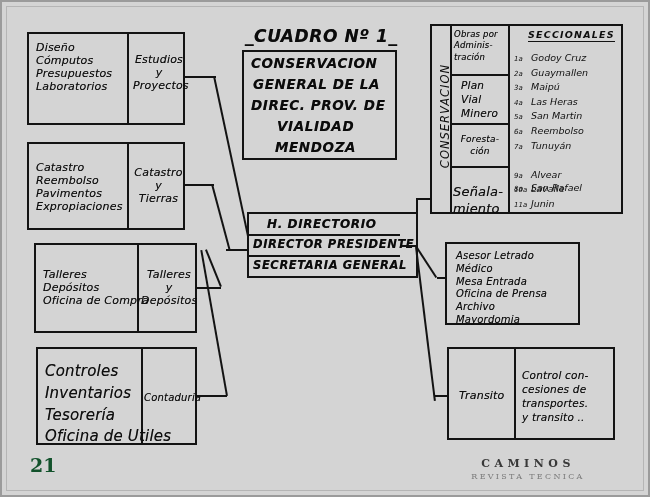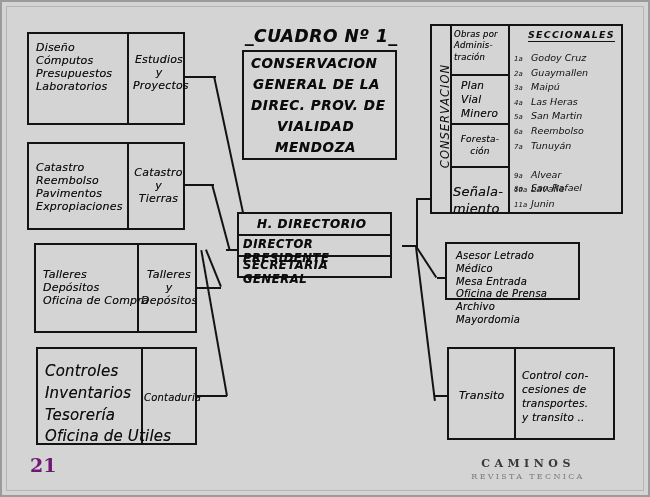--- a/index.html
+++ b/index.html
@@ -47,21 +47,21 @@
     color:#0d0d0d;
     letter-spacing:.6px;
   }
   
   .ln{position:absolute;background:#151515;}
   .dln{position:absolute;transform-origin:0 0;background:#151515;height:2px;}
 
   #footer-page{
     position:absolute;left:28px;top:452px;
     font-family:"DejaVu Serif", serif;
-    font-weight:bold;font-size:19px;color:#701a75;
+    font-weight:bold;font-size:19px;color:#14532d;
   }
   #brand{
     position:absolute;left:456px;top:455px;text-align:center;width:140px;
   }
   #brand .b1{
     font-family:"DejaVu Serif", serif;
     font-size:11px;letter-spacing:4.5px;color:#3a3a3a;font-weight:bold;
   }
   #brand .b2{
     font-family:"DejaVu Serif", serif;
@@ -152,21 +152,21 @@
   <div class="dln" style="left:211px;top:182px;width:68px;transform:rotate(75deg);"></div>
 
   <div class="ln" style="left:195px;top:285px;width:24px;height:2px;"></div>
   <div class="dln" style="left:218px;top:285px;width:40px;transform:rotate(-112deg);"></div>
 
   <div class="ln" style="left:195px;top:393px;width:30px;height:2px;"></div>
   <div class="dln" style="left:224px;top:394px;width:148px;transform:rotate(-100deg);"></div>
 
   <div class="ln" style="left:224px;top:247px;width:22px;height:2px;"></div>
 
-  <div class="box" style="left:235px;top:210px;width:155px;height:66px;">
+  <div class="box" style="left:245px;top:210px;width:171px;height:66px;">
     <div class="cellline" style="left:0;top:20px;width:151px;height:2px;"></div>
     <div class="cellline" style="left:0;top:41px;width:151px;height:2px;"></div>
     <div class="htxt title-txt" style="left:18px;top:3px;font-size:12px;">H. DIRECTORIO</div>
     <div class="htxt title-txt" style="left:4px;top:24px;font-size:11.5px;">DIRECTOR PRESIDENTE</div>
     <div class="htxt title-txt" style="left:4px;top:45px;font-size:11.5px;">SECRETARIA GENERAL</div>
   </div>
 
   <div class="ln" style="left:400px;top:243px;width:16px;height:2px;"></div>
 
   <div class="ln" style="left:414px;top:196px;width:2px;height:48px;"></div>
@@ -212,21 +212,21 @@
         <div class="sec-row" style="left: 82px; top: 78.4px;"><span class="sec-num">5a</span><span class="sec-name">San Martin</span></div>
         <div class="sec-row" style="left: 82px; top: 93px;"><span class="sec-num">6a</span><span class="sec-name">Reembolso</span></div>
         <div class="sec-row" style="left: 82px; top: 107.6px;"><span class="sec-num">7a</span><span class="sec-name">Tunuyán</span></div>
         <div class="sec-row" style="left: 82px; top: 122.2px; margin-top: 28px;"><span class="sec-num">8a</span><span class="sec-name">San Rafael</span></div>
         <div class="sec-row" style="left: 82px; top: 136.8px;"><span class="sec-num">9a</span><span class="sec-name">Alvear</span></div>
         <div class="sec-row" style="left: 82px; top: 151.4px;"><span class="sec-num">10a</span><span class="sec-name">Lavalle</span></div>
         <div class="sec-row" style="left: 82px; top: 166px;"><span class="sec-num">11a</span><span class="sec-name">Junin</span></div>
       </div>
   </div>
 
-  <div class="box" style="left:443px;top:240px;width:135px;height:58px;">
+  <div class="box" style="left:443px;top:240px;width:135px;height:83px;">
     <div class="htxt" style="left:9px;top:6px;font-size:10px;line-height:1.28;">Asesor Letrado
 Médico
 Mesa Entrada
 Oficina de Prensa
 Archivo
 Mayordomia</div>
   </div>
 
   <div class="box" style="left:445px;top:345px;width:168px;height:93px;">
     <div class="cellline" style="left:65px;top:0;width:2px;height:89px;"></div>

